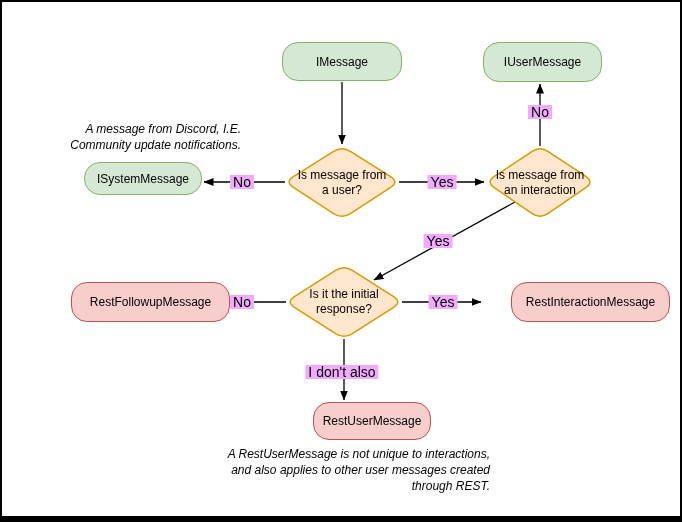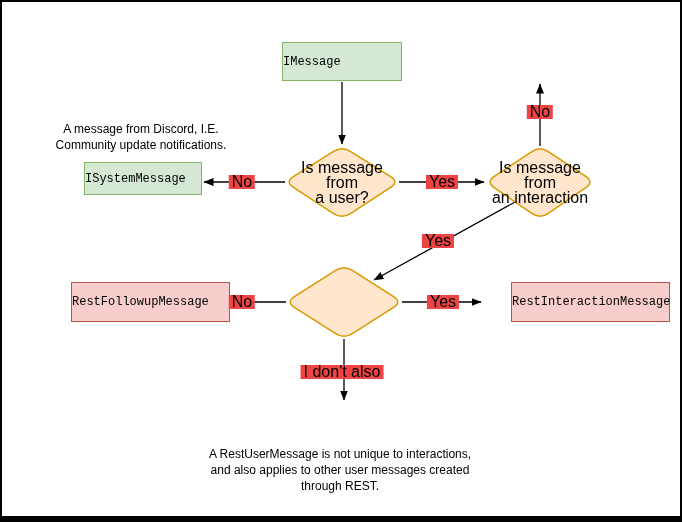--- a/index.html
+++ b/index.html
@@ -17,57 +17,57 @@
     color: #000000;
   }
   .canvas { position: absolute; left: 0; top: 0; width: 678px; height: 514px; }
 
   svg.wires { position: absolute; left: 0; top: 0; }
 
   .node {
     position: absolute;
     display: flex;
     align-items: center;
-    justify-content: flex-start;
-    border-radius: 0;
+    justify-content: center;
+    border-radius: 16px;
     font-size: 12px;
     line-height: 14px;
     text-align: center;
-    font-family: Liberation Mono, monospace;
   }
   .node.green { background: #d5e8d4; border: 1.5px solid #82b366; }
   .node.red   { background: #f8cecc; border: 1.5px solid #b85450; margin-left: 28px; }
 
   .dlabel {
     position: absolute;
     display: flex;
     align-items: center;
     justify-content: center;
     text-align: center;
-    font-size: 16px;
+    font-size: 12px;
     line-height: 15px;
     white-space: pre-line;
   }
 
   .elabel {
     position: absolute;
     transform: translate(-50%, -50%);
-    background: #ef4444;
+    background: #f0abfc;
     padding: 0 3px;
-    font-size: 16px;
+    font-size: 14px;
     line-height: 14px;
     white-space: nowrap;
   }
 
   .note {
     position: absolute;
-    text-align: center;
+    text-align: right;
     font-size: 12px;
     line-height: 16px;
     white-space: pre-line;
+    font-style: italic;
   }
 </style>
 </head>
 <body>
 
 <div class="frame">
   <div class="canvas">
 
     <svg class="wires" width="678" height="514" viewBox="0 0 678 514">
       <defs>
@@ -86,34 +86,42 @@
       <line x1="342" y1="337" x2="342" y2="398" stroke="#000000" stroke-width="1.3" marker-end="url(#arr)"></line>
 
       <path d="M331.6,149.4 Q340,144 348.4,149.4 L388.6,174.6 Q397,180 388.6,185.4 L348.4,211.6 Q340,217 331.6,211.6 L291.4,185.4 Q283,180 291.4,174.6 Z" fill="#ffe6cc" stroke="#d79b00" stroke-width="1.5"></path>
       <path d="M529.8,149.7 Q538,144 546.3,149.7 L583.8,174.4 Q592,180 583.8,185.7 L546.3,211.4 Q538,217 529.8,211.4 L492.3,185.7 Q484,180 492.3,174.4 Z" fill="#ffe6cc" stroke="#d79b00" stroke-width="1.5"></path>
       <path d="M333.6,268.4 Q342,263 350.4,268.4 L391.6,294.6 Q400,300 391.6,305.4 L350.4,331.6 Q342,337 333.6,331.6 L292.4,305.4 Q284,300 292.4,294.6 Z" fill="#ffe6cc" stroke="#d79b00" stroke-width="1.5"></path>
     </svg>
 
     <div class="node green" style="left:280px;top:40px;width:120px;height:39px">
       <span>IMessage</span>
     </div>
+    <div class="node green" style="left:481px;top:40px;width:119px;height:40px">
+      <span>IUserMessage</span>
+    </div>
     <div class="node green" style="left:82px;top:160px;width:118px;height:33px">
       <span>ISystemMessage</span>
     </div>
     <div class="node red" style="left:41px;top:280px;width:159px;height:40px">
       <span>RestFollowupMessage</span>
     </div>
     <div class="node red" style="left:481px;top:280px;width:159px;height:40px">
       <span>RestInteractionMessage</span>
     </div>
+    <div class="node red" style="left:283px;top:400px;width:118px;height:38px">
+      <span>RestUserMessage</span>
+    </div>
 
     <div class="dlabel" style="left:283px;top:144px;width:114px;height:73px">Is message from
 a user?</div>
     <div class="dlabel" style="left:484px;top:144px;width:108px;height:73px">Is message from
 an interaction</div>
+    <div class="dlabel" style="left:284px;top:263px;width:116px;height:74px">Is it the initial
+response?</div>
 
     <div class="elabel" style="left:240px;top:180px">No</div>
     <div class="elabel" style="left:440px;top:180px">Yes</div>
     <div class="elabel" style="left:538px;top:110px">No</div>
     <div class="elabel" style="left:436px;top:239px">Yes</div>
     <div class="elabel" style="left:240px;top:300px">No</div>
     <div class="elabel" style="left:441px;top:300px">Yes</div>
     <div class="elabel" style="left:340px;top:370px">I don't also</div>
 
     <div class="note" style="left:39px;top:119px;width:200px">A message from Discord, I.E.

